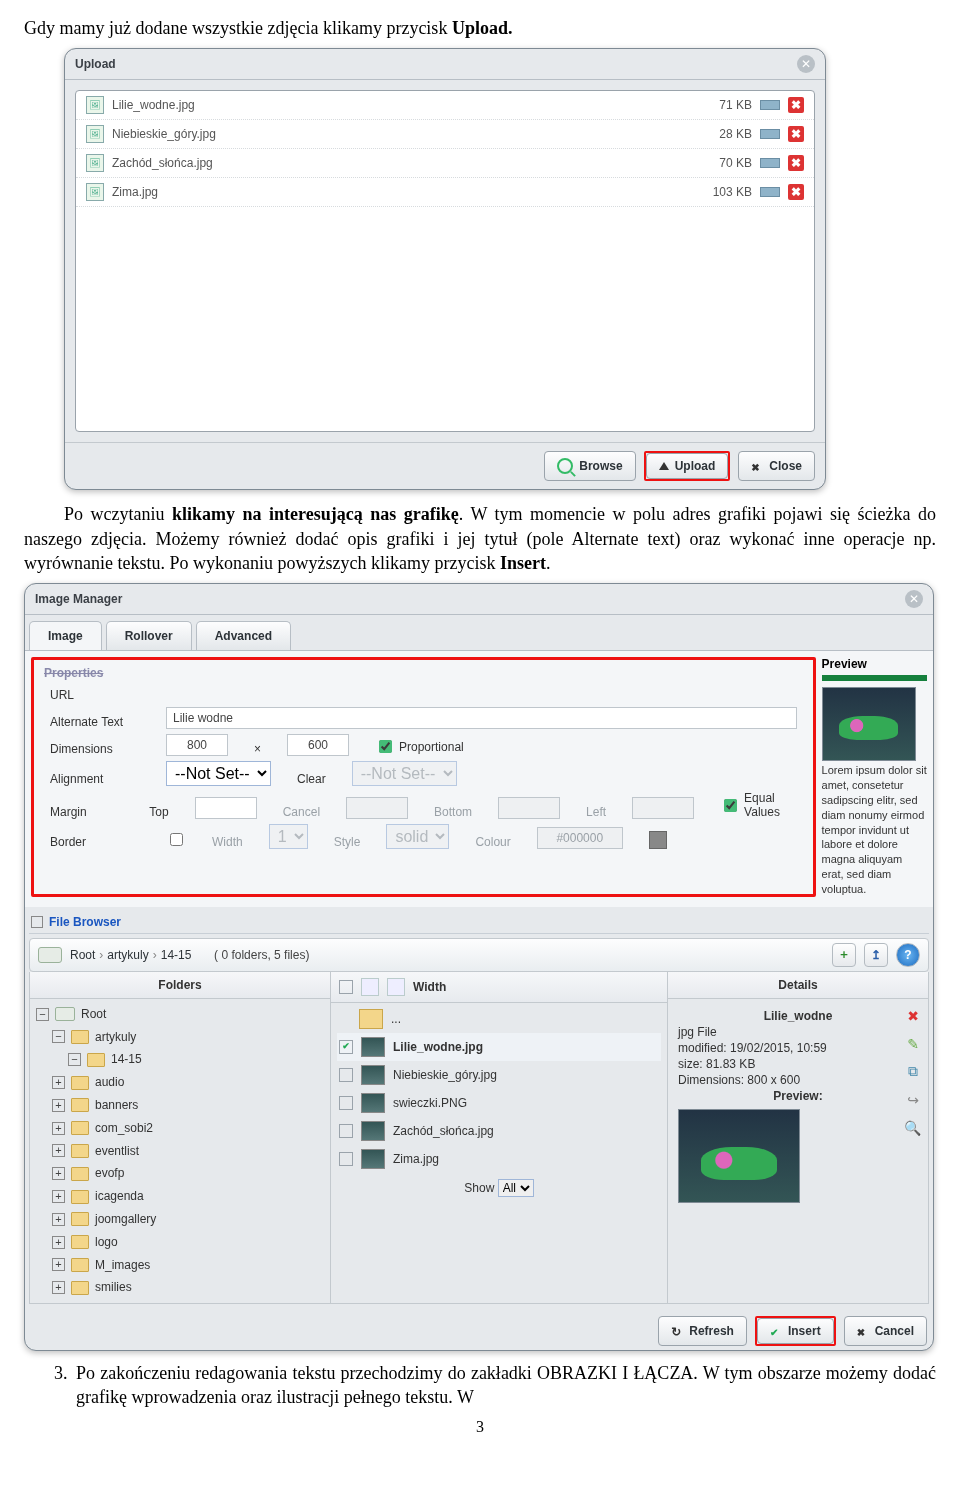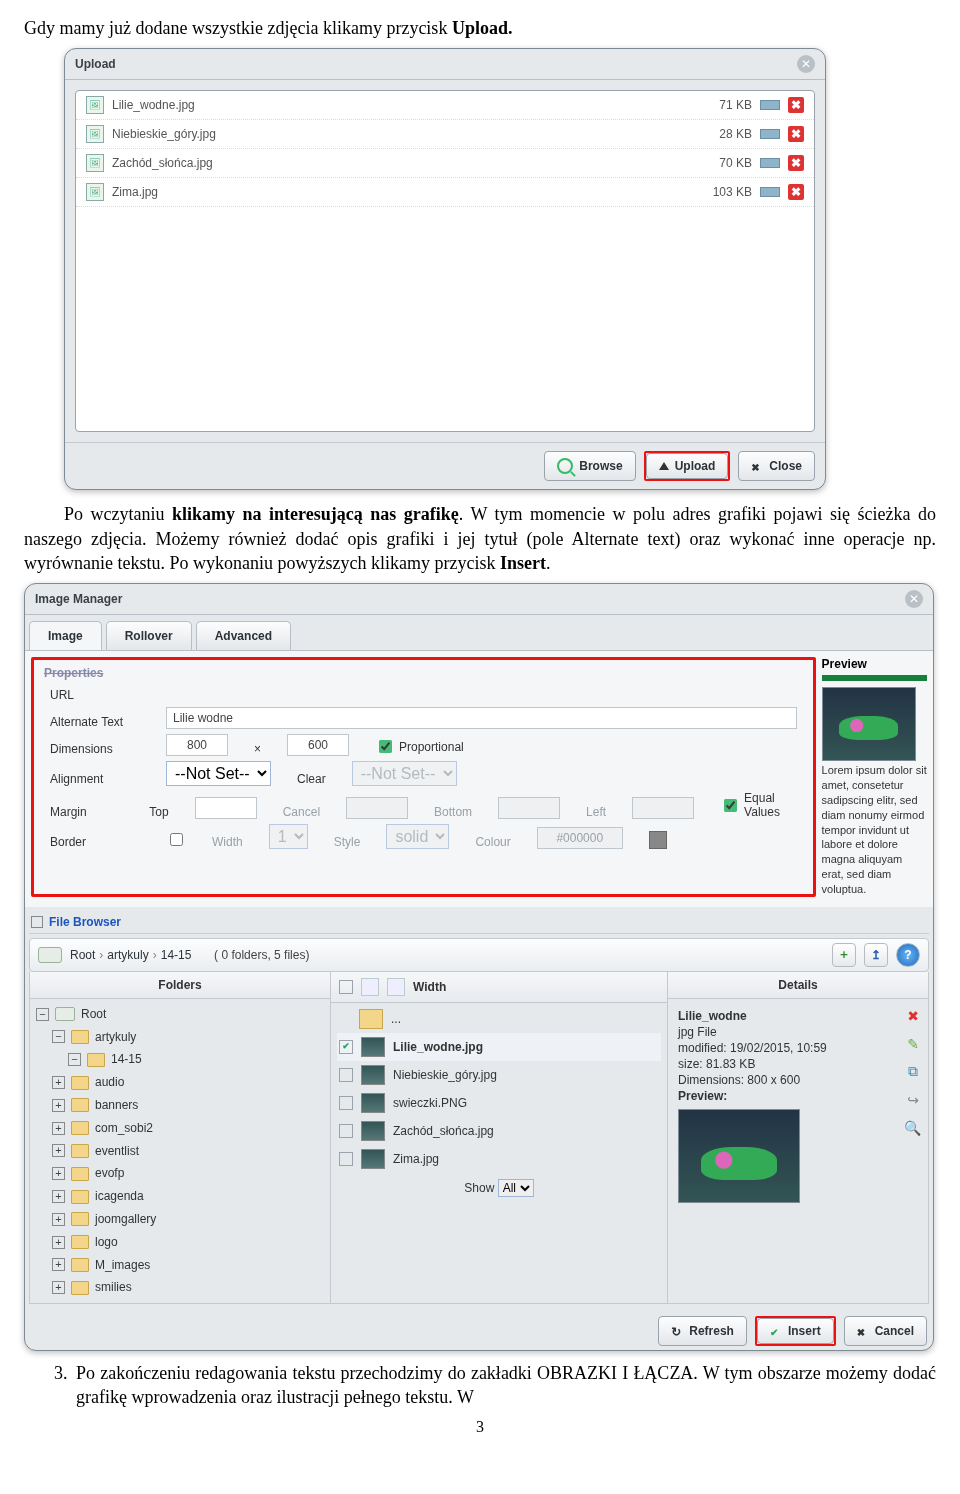--- a/index.html
+++ b/index.html
@@ -170,21 +170,21 @@
   .filelist .frow{ display:flex; align-items:center; gap:8px; padding:4px 2px; color:#333;}
   .filelist .frow.sel{ background:#eef2f6; font-weight:bold;}
   .filelist .cb{ width:12px;height:12px;border:1px solid #9aa3ab;}
   .filelist .cb.ck::before{content:"✔"; font-size:9px; color:#2a5; display:block; line-height:10px; text-align:center;}
   .filelist .thumb{ width:22px;height:18px;background:linear-gradient(#355,#577);border:1px solid #888;}
   .filelist .up-icon{ width:22px;height:18px;background:#f3d68a;border:1px solid #caa64a;}
   .filelist .show{ padding:6px 0 2px 0; text-align:center; color:#333;}
   .filelist .show select{ border:1px solid #9fb6d8; font-size:12px;}
   .details-body{ padding:8px 10px; position:relative; }
   .details-body .line{ font-size:12px; color:#333; margin:2px 0;}
-  .details-body .name{ font-weight:bold;}
+  .details-body .name{ font-weight:bold;text-align:center;}
   .details-body .thumb{
     width:120px;height:92px;background:linear-gradient(#234,#355);
     border:1px solid #7e8a94; margin-top:6px; position:relative; overflow:hidden;
   }
   .details-body .thumb::after{
     content:""; position:absolute; left:18%; top:40%; width:64%; height:36%;
     background: radial-gradient(circle at 30% 40%, #d6b 0 14%, #3a5 16% 100%);
     border-radius:40% 40% 30% 30%;
   }
   .side-icons{ position:absolute; right:6px; top:8px; display:flex; flex-direction:column; gap:10px;}

